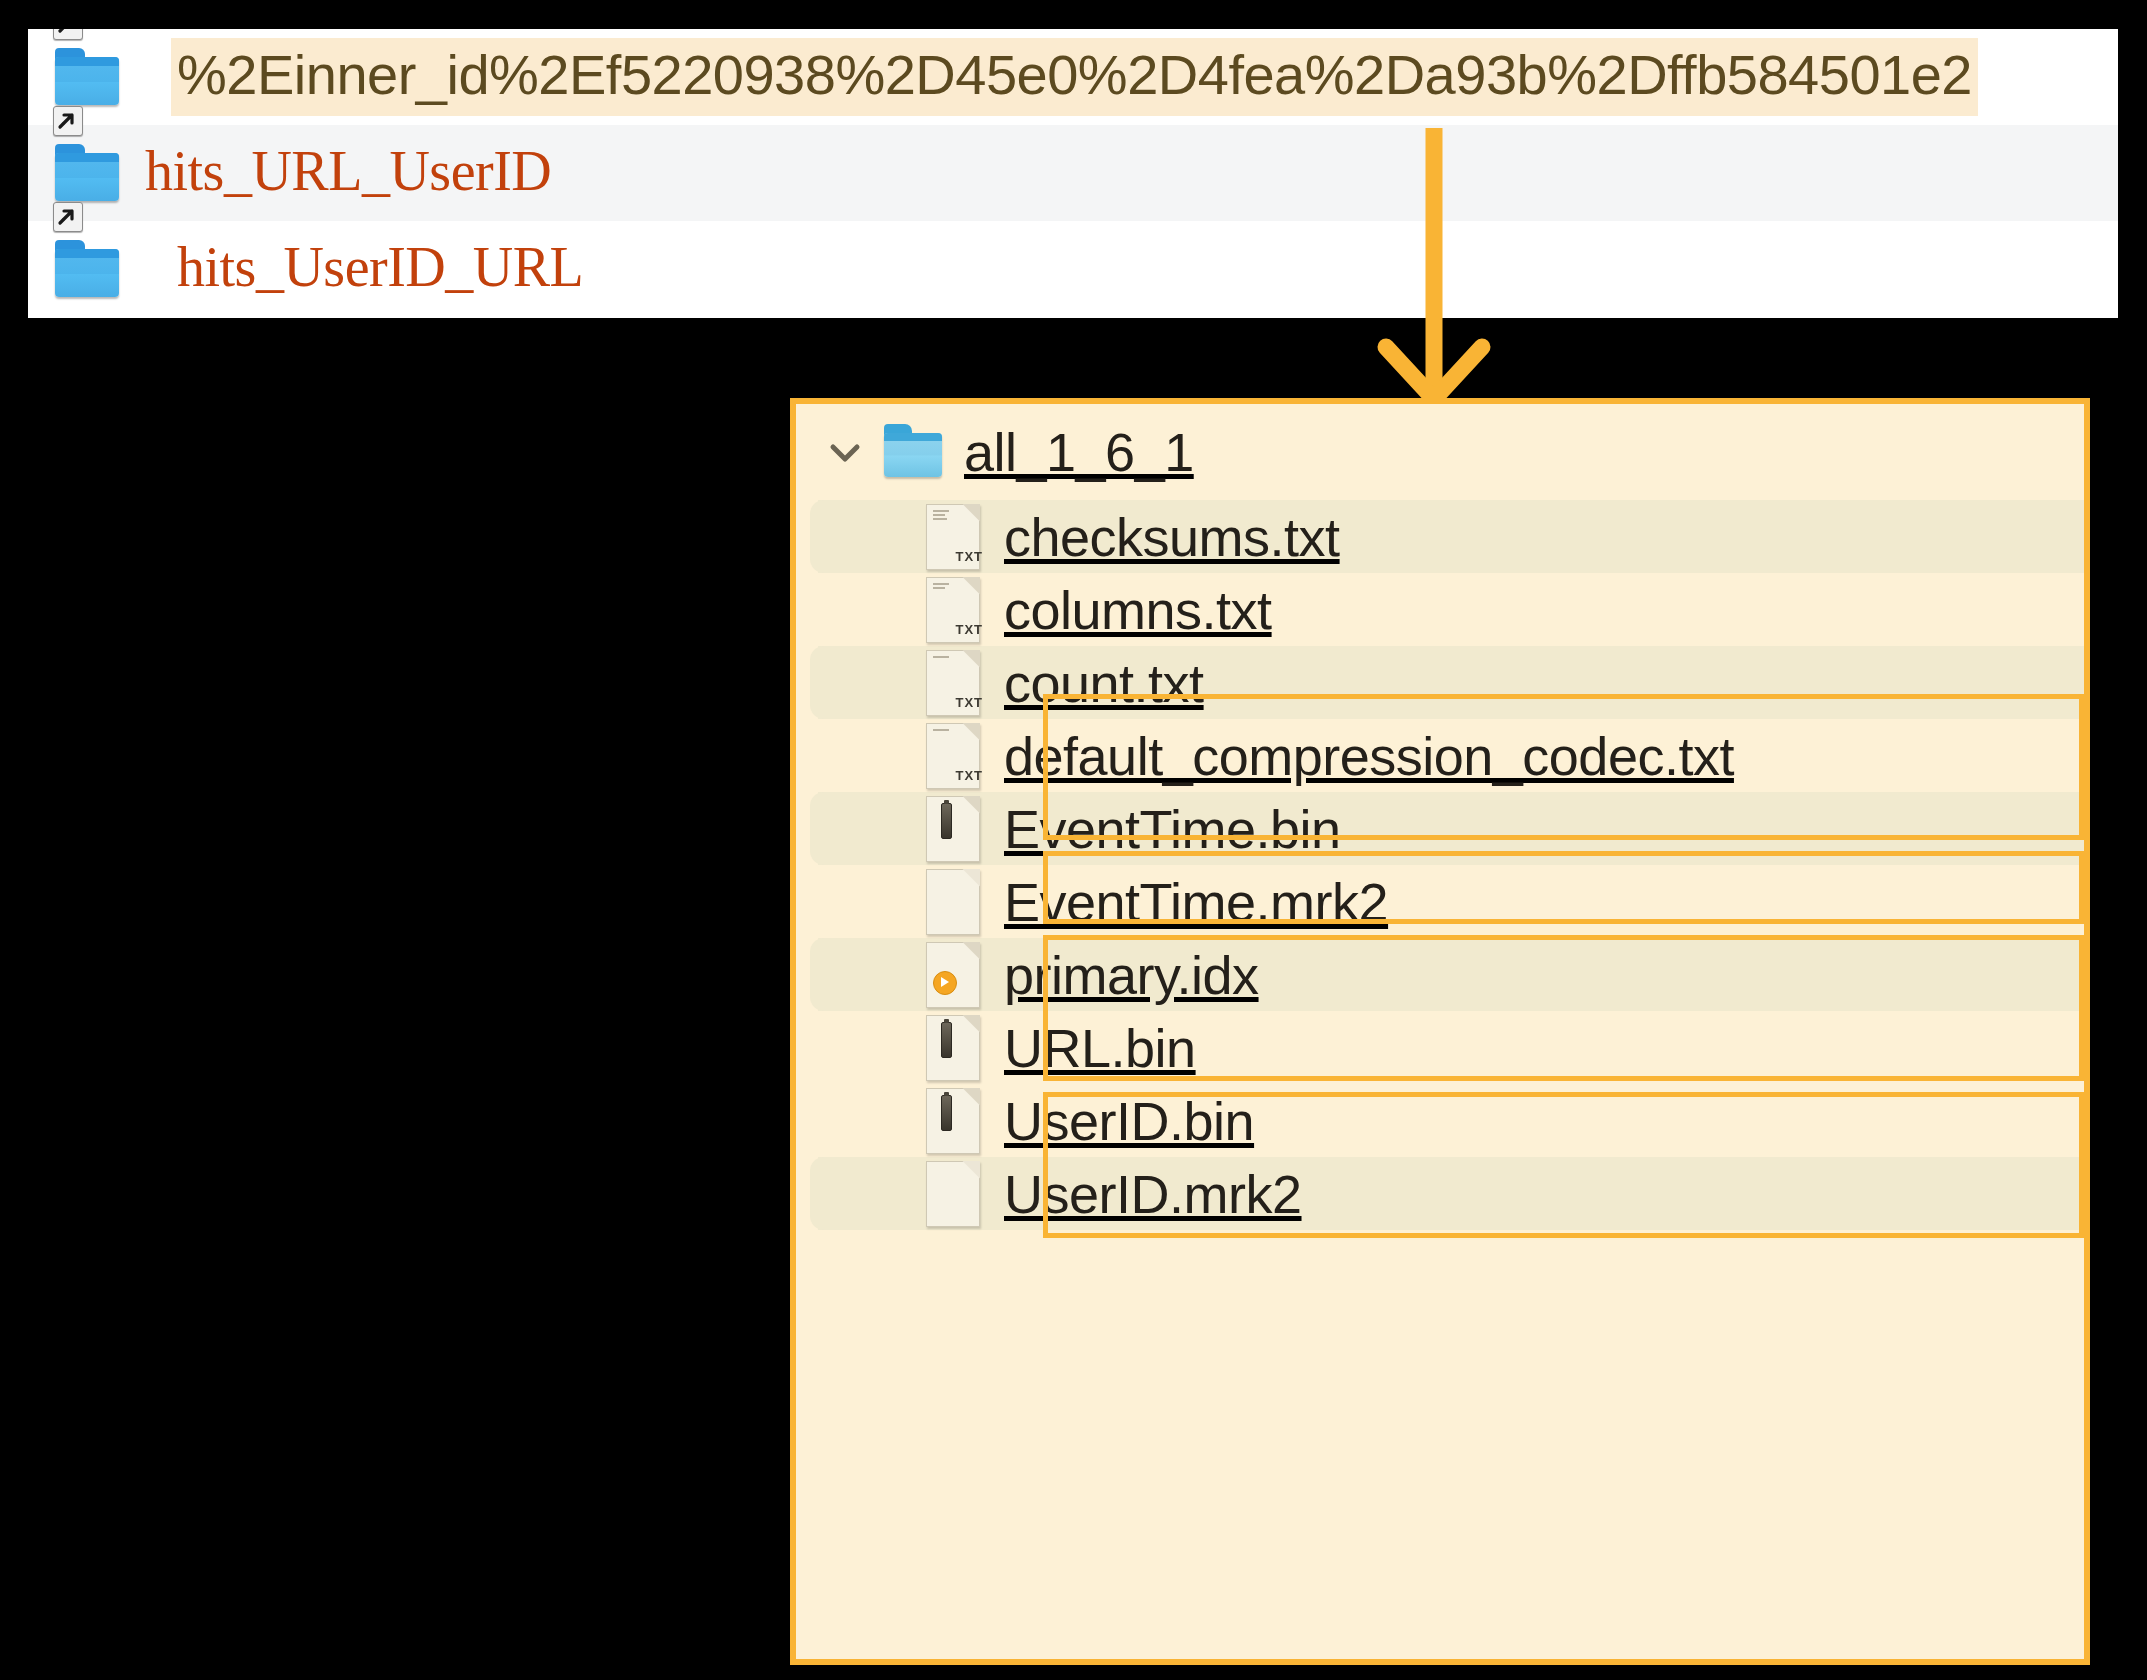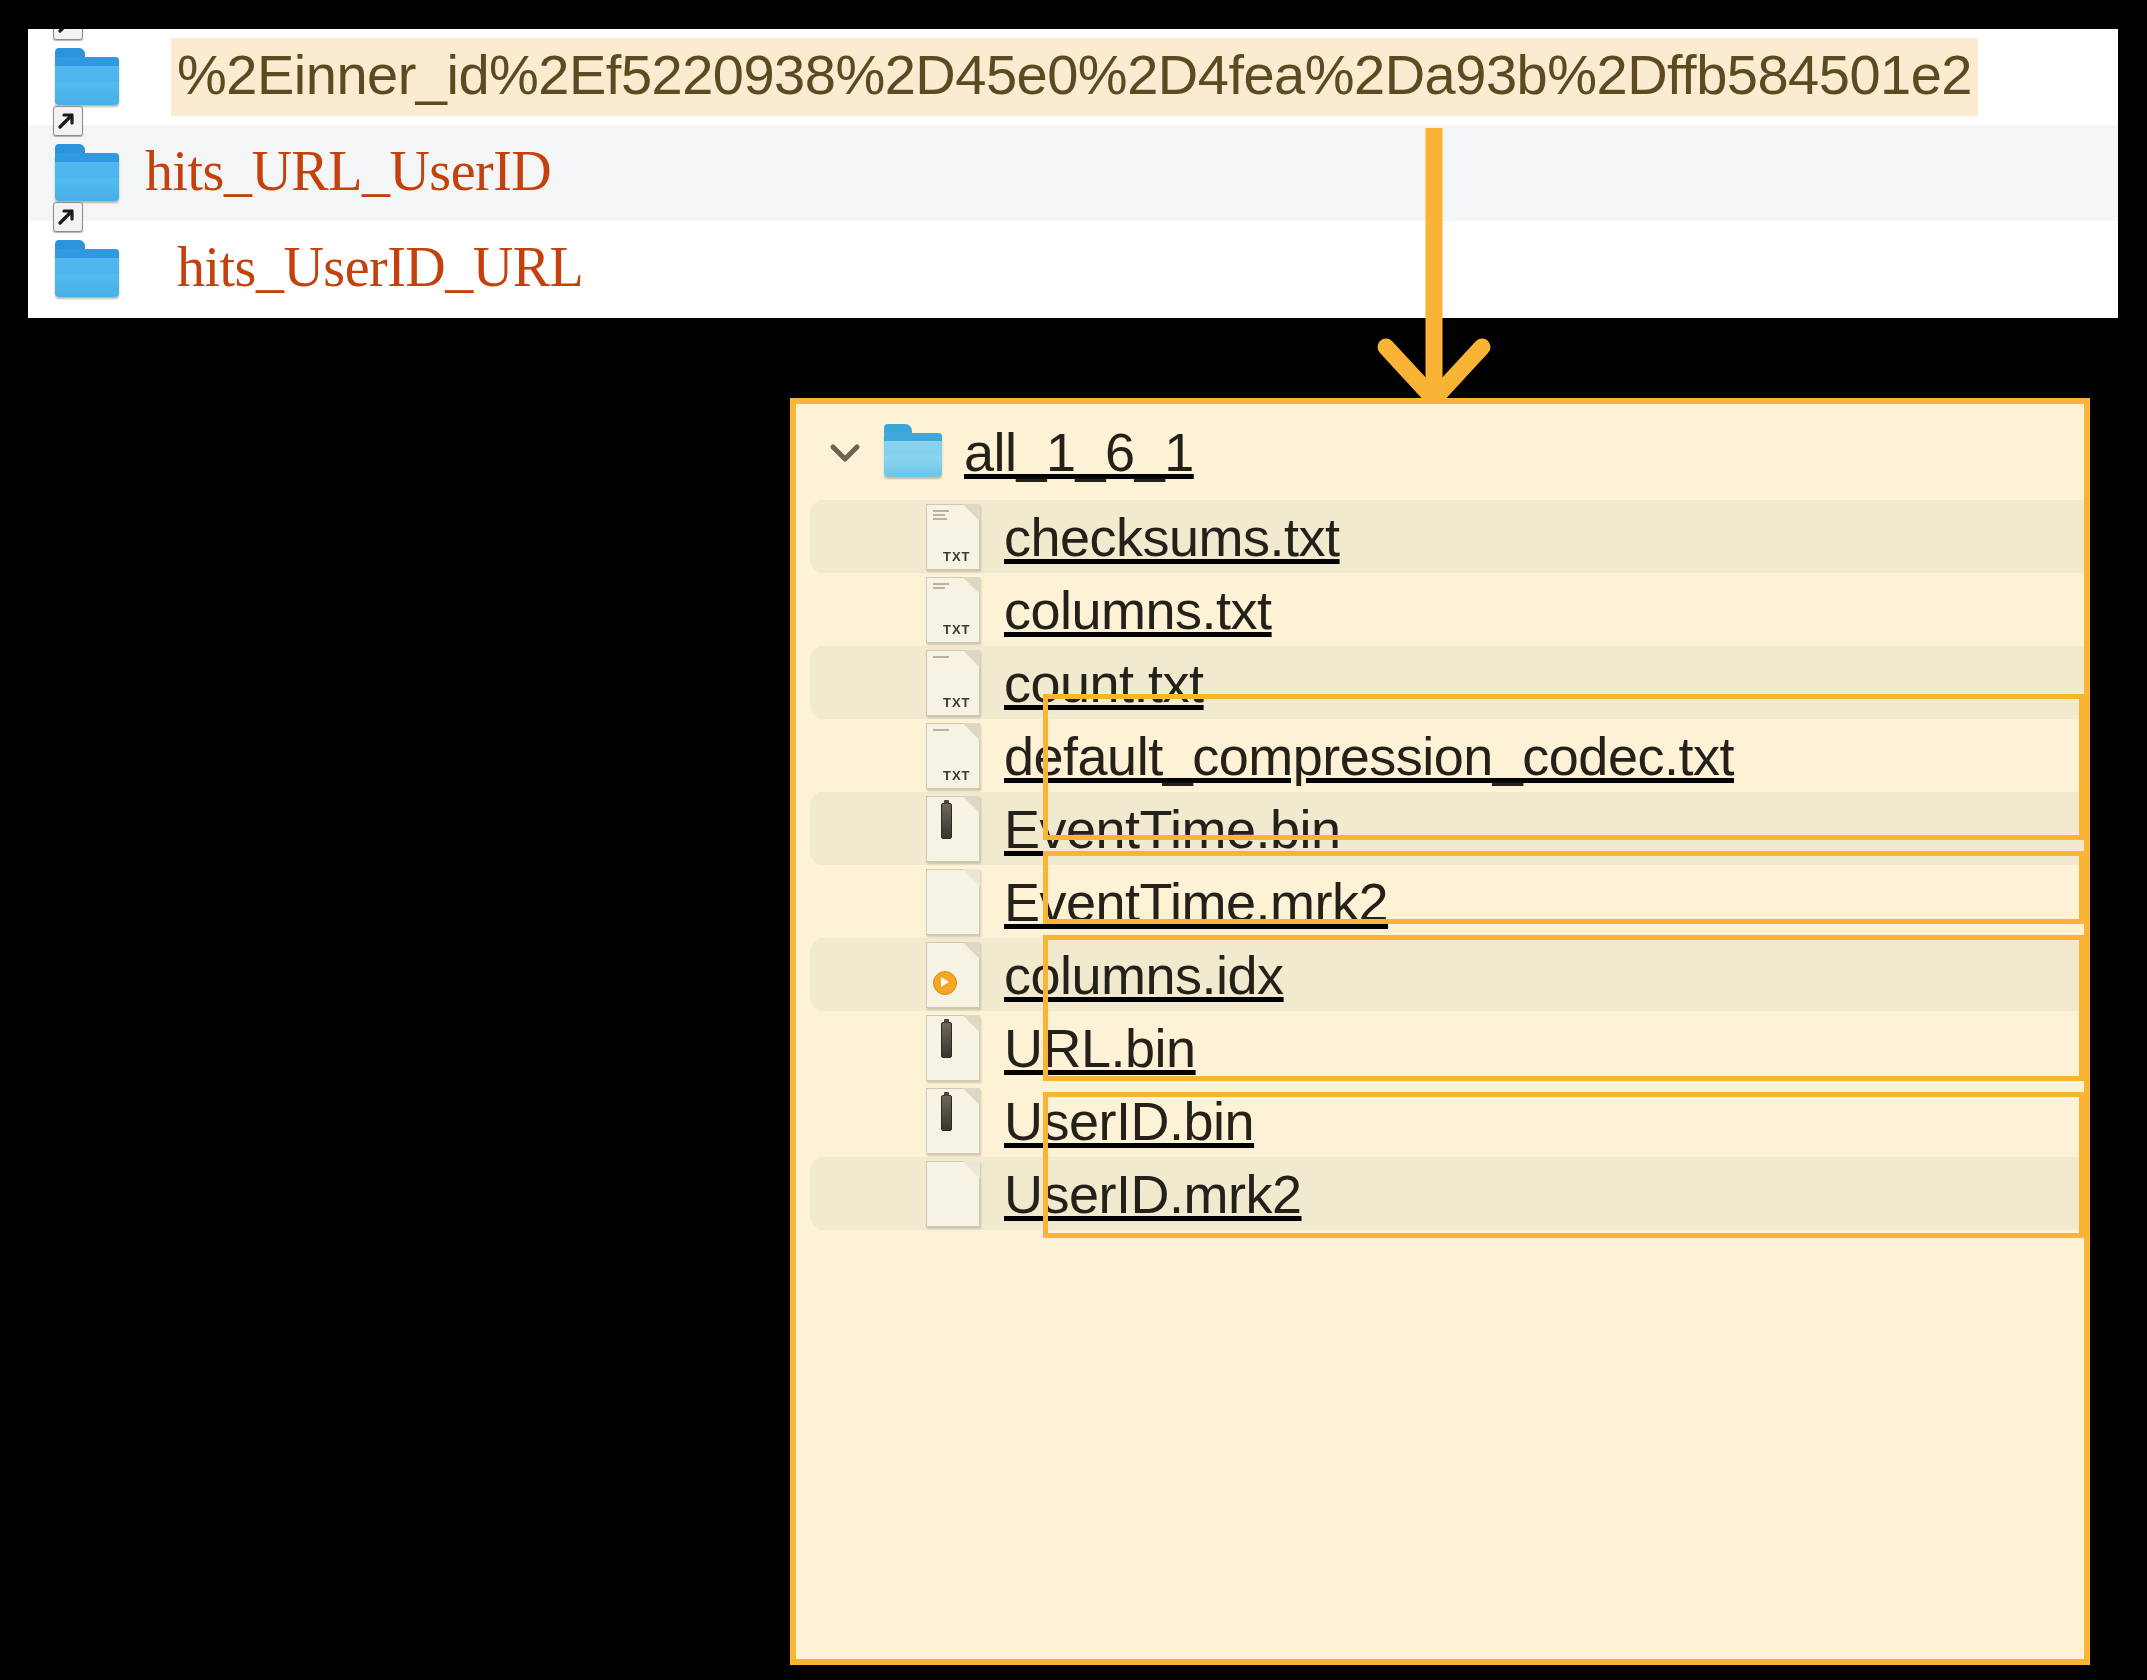--- a/index.html
+++ b/index.html
@@ -130,21 +130,21 @@
     border:1px solid #cfc8b4;
     box-shadow:1px 2px 2px rgba(0,0,0,.17);
   }
   .doc .fold{
     position:absolute;right:-1px;top:-1px;width:17px;height:17px;
     background:#ded7c4;
     border-left:1px solid #cfc8b4;border-bottom:1px solid #cfc8b4;
     clip-path:polygon(0 0,100% 100%,100% 0);
   }
   .doc .txtlabel{
-    position:absolute;left:16px;bottom:5px;width:100%;text-align:left;
+    position:absolute;left:4px;bottom:5px;width:100%;text-align:right;
     font-size:13px;font-weight:bold;color:#3d3a32;letter-spacing:1px;
     font-family:"Liberation Sans",sans-serif;
   }
   .doc .lines{
     position:absolute;left:6px;top:5px;width:22px;height:12px;
   }
   .doc .lines i{display:block;height:2px;background:#b9b2a0;margin-bottom:2px;}
   .doc .lines i:nth-child(1){width:16px;}
   .doc .lines i:nth-child(2){width:12px;}
   .doc .lines i:nth-child(3){width:14px;}
@@ -347,21 +347,21 @@
     </div>
 
     <div class="row stripe">
       <div class="row-inner">
         <span class="file-icon">
           <span class="doc">
               <span class="fold"></span>
               <span class="idxglyph"></span>
             </span>
         </span>
-        <span class="file-label">columns.idx</span>
+        <span class="file-label">primary.idx</span>
       </div>
     </div>
 
     <div class="row">
       <div class="row-inner">
         <span class="file-icon">
           <span class="doc">
               <span class="fold"></span>
               <span class="binglyph"></span>
             </span>

